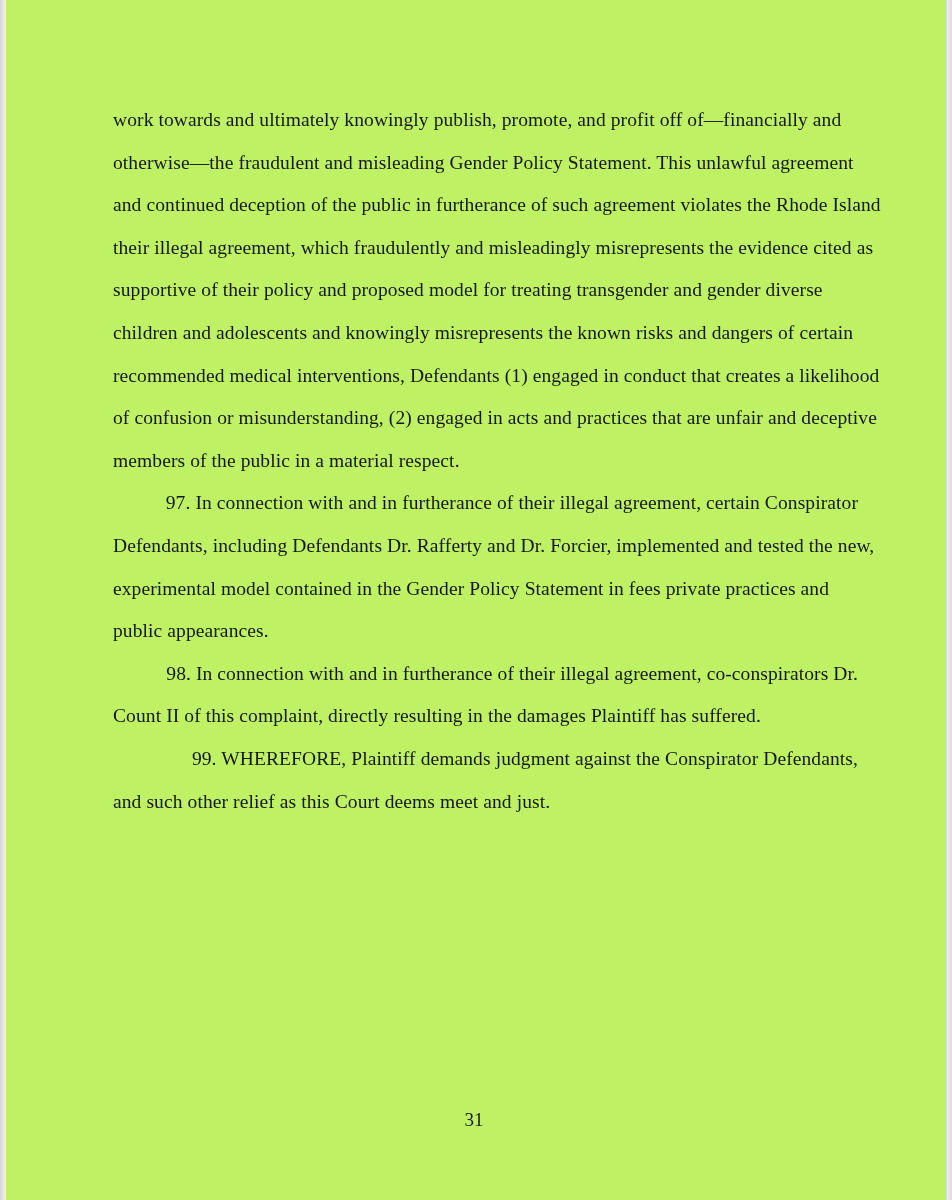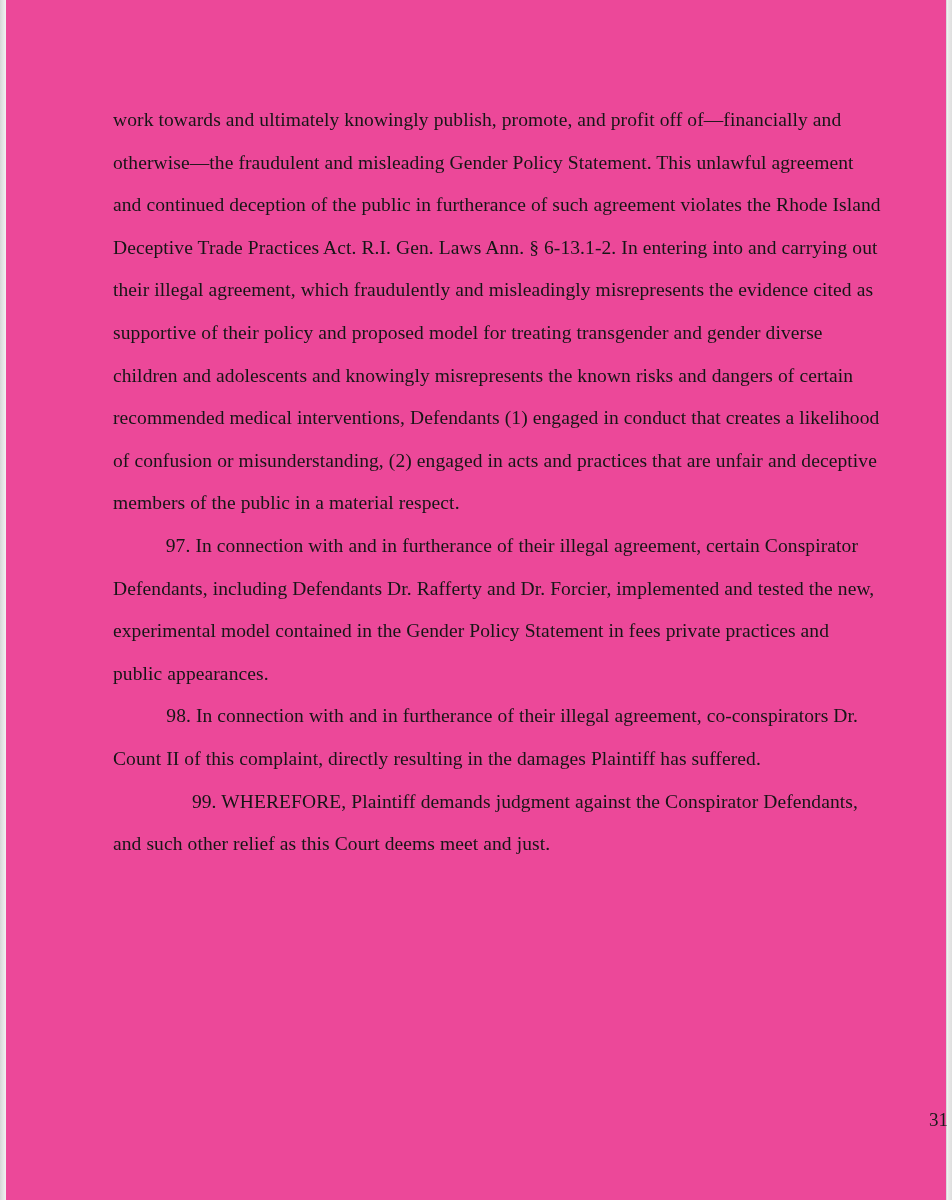--- a/index.html
+++ b/index.html
@@ -11,21 +11,21 @@
     width: 952px;
     height: 1200px;
     position: relative;
     overflow: hidden;
     font-family: "Liberation Serif", "DejaVu Serif", serif;
     color: #161616;
   }
   .viewer {
     position: absolute;
     inset: 0;
-    background: #ec4899;
+    background: #bef264;
   }
   
   .edge {
     position: absolute;
     top: 0;
     bottom: 0;
   }
   .edge-left {
     left: 0;
     width: 6px;
@@ -52,40 +52,39 @@
   }
   .indent-first .line.first {
     text-indent: 30px;
     text-align: right;
   }
   .page-number {
     position: absolute;
     top: 1107px;
     left: 0;
     right: 4px;
-    text-align: right;
+    text-align: center;
     font-size: 19px;
     line-height: 26px;
     color: #1a1a1a;
   }
 </style>
 </head>
 <body>
 
 <div class="viewer">
 
   <div class="edge edge-left"></div>
   <div class="edge edge-right"></div>
 
   <main class="text-column">
     <section class="para">
         <div class="line first">work towards and ultimately knowingly publish, promote, and profit off of—financially and</div>
         <div class="line">otherwise—the fraudulent and misleading Gender Policy Statement. This unlawful agreement</div>
         <div class="line">and continued deception of the public in furtherance of such agreement violates the Rhode Island</div>
-        <div class="line">Deceptive Trade Practices Act. R.I. Gen. Laws Ann. § 6-13.1-2. In entering into and carrying out</div>
         <div class="line">their illegal agreement, which fraudulently and misleadingly misrepresents the evidence cited as</div>
         <div class="line">supportive of their policy and proposed model for treating transgender and gender diverse</div>
         <div class="line">children and adolescents and knowingly misrepresents the known risks and dangers of certain</div>
         <div class="line">recommended medical interventions, Defendants (1) engaged in conduct that creates a likelihood</div>
         <div class="line">of confusion or misunderstanding, (2) engaged in acts and practices that are unfair and deceptive</div>
         <div class="line">members of the public in a material respect.</div>
       </section>
     <section class="para indent-first">
         <div class="line first">97. In connection with and in furtherance of their illegal agreement, certain Conspirator</div>
         <div class="line">Defendants, including Defendants Dr. Rafferty and Dr. Forcier, implemented and tested the new,</div>

